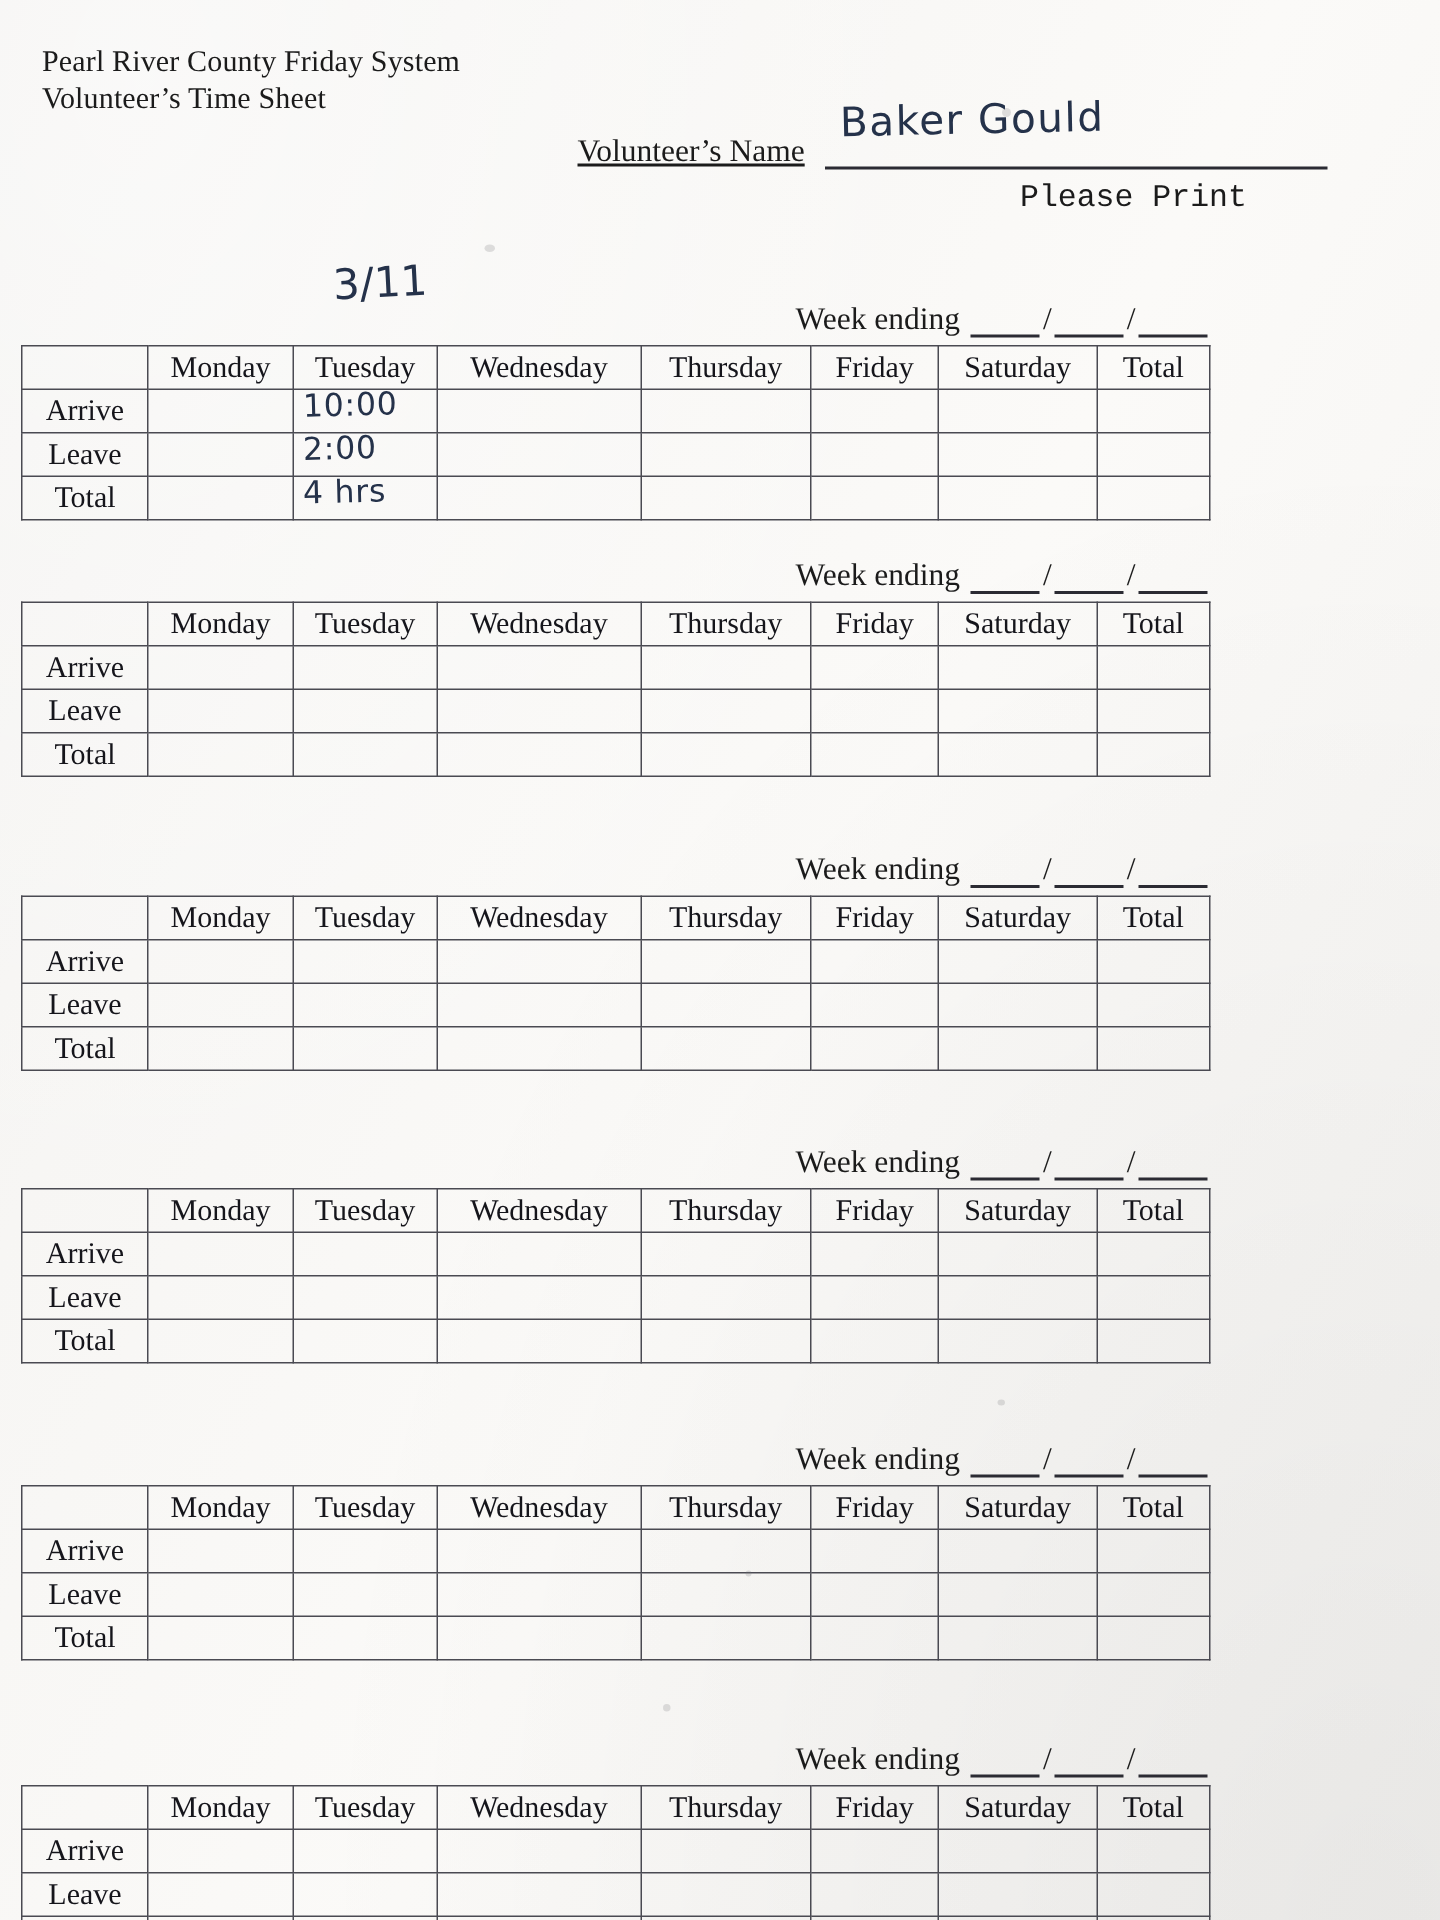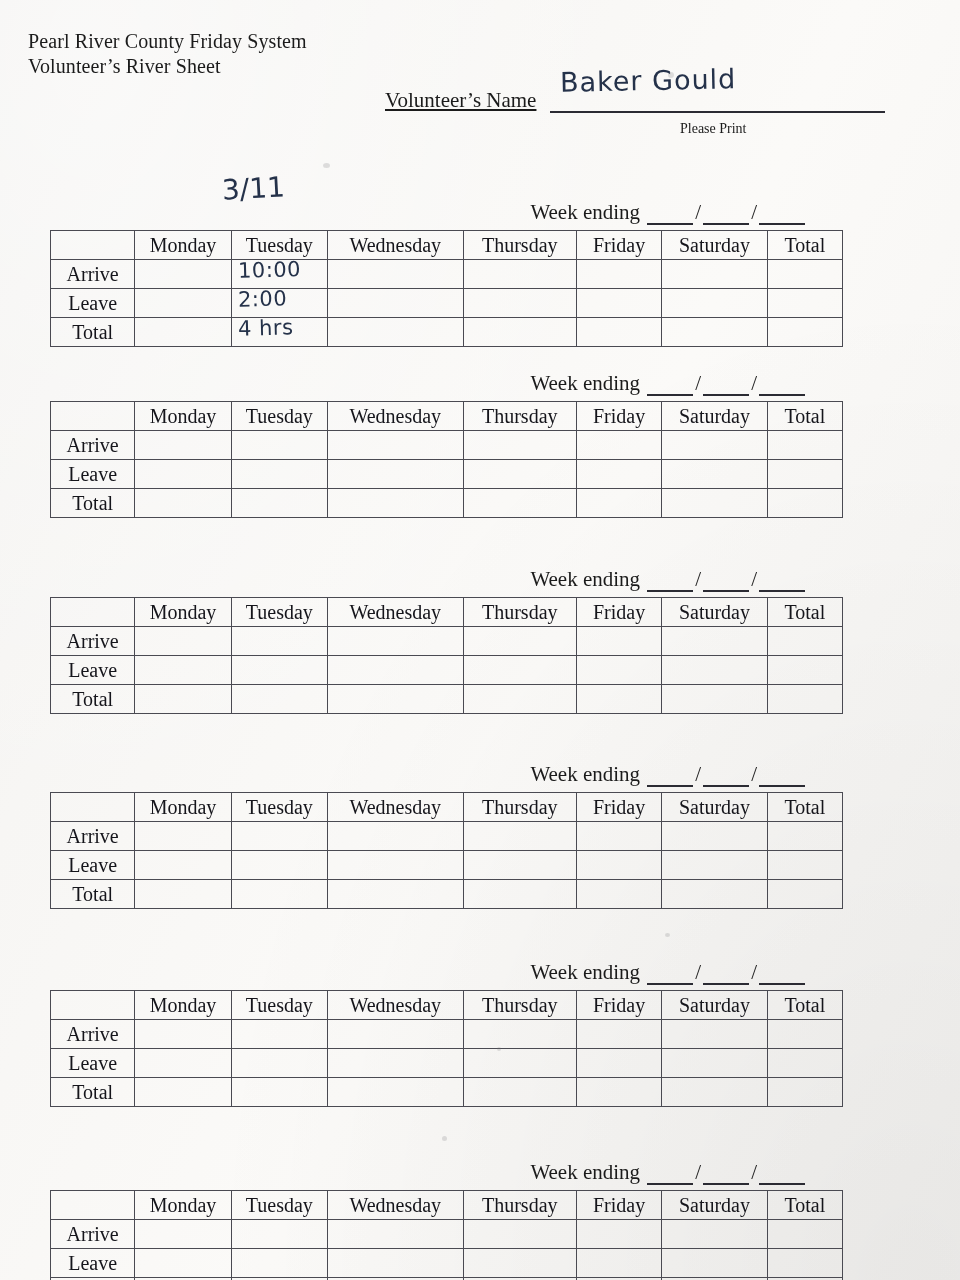--- a/index.html
+++ b/index.html
@@ -74,21 +74,22 @@
     left: 10px;
     top: -20px;
     font-size: 27px;
     letter-spacing: 1px;
     transform: rotate(-1.2deg);
   }
   .please-print {
     position: absolute;
     left: 680px;
     top: 121px;
-    font-size: 14px;
+    font-size: 21px;
+    font-family: Liberation Mono, monospace;
   }
 
   
   .week {
     position: absolute;
     left: 14px;
     width: 793px;
   }
   .week-ending {
     position: absolute;
@@ -110,21 +111,20 @@
   }
 
   table.grid {
     position: absolute;
     top: 30px;
     left: 0;
     border-collapse: collapse;
     table-layout: fixed;
     width: 793px;
     font-size: 20px;
-    margin-left: 36px;
   }
   table.grid td, table.grid th {
     border: 1.5px solid #4a4a52;
     height: 28px;
     padding: 0 4px;
     font-weight: normal;
     text-align: center;
     color: #15151b;
     background: transparent;
     position: relative;
@@ -169,21 +169,21 @@
 </style>
 </head>
 <body>
 
 <div id="paper"></div>
 
 <div class="content">
 
   <div class="org-block">
     <div>Pearl River County Friday System</div>
-    <div>Volunteer’s River Sheet</div>
+    <div>Volunteer’s Time Sheet</div>
   </div>
 
   <div class="name-row">
     <span class="name-label">Volunteer’s Name</span>
     <span class="name-line">
       <span class="hand name-hand">Baker Gould</span>
     </span>
   </div>
   <div class="please-print">Please Print</div>
 

